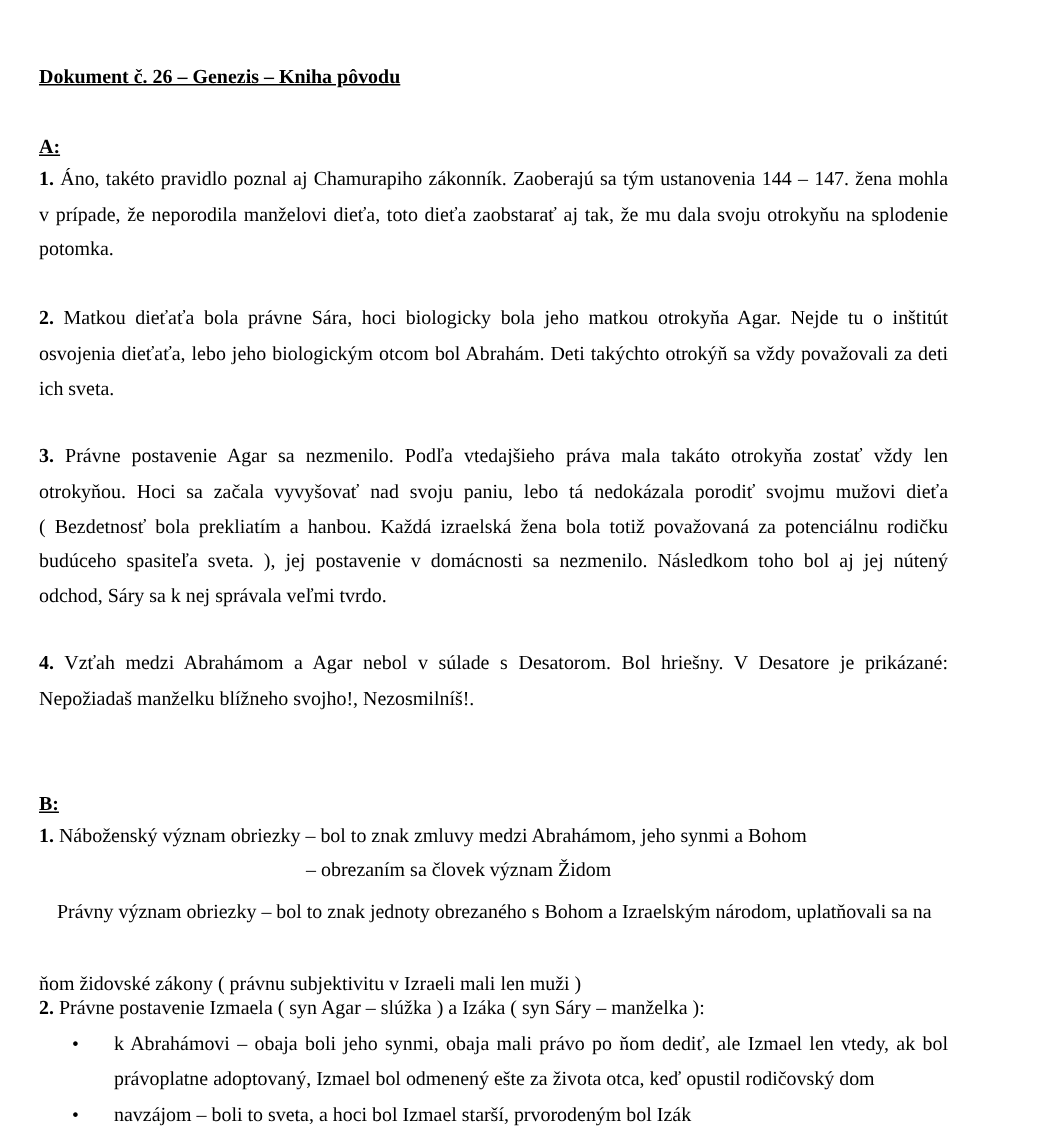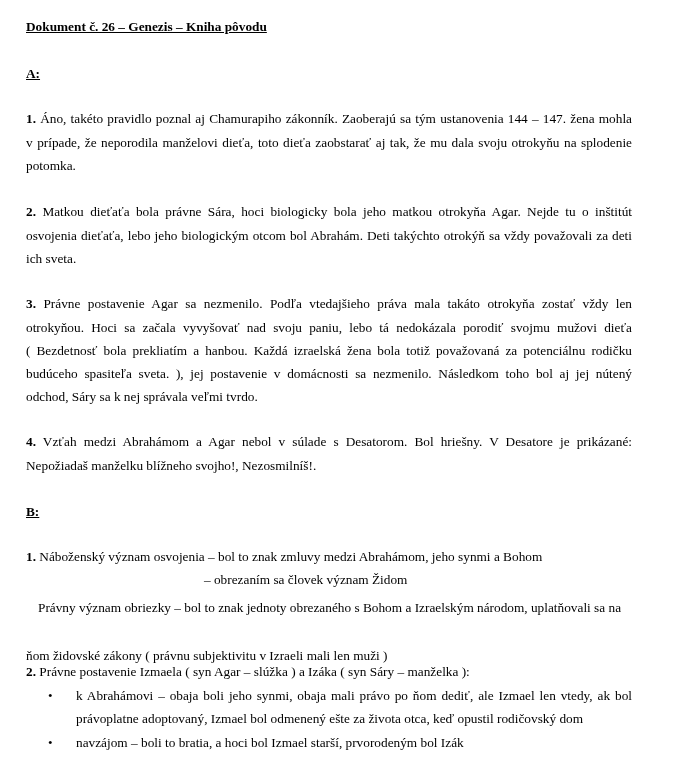--- a/index.html
+++ b/index.html
@@ -5,21 +5,21 @@
     html, body { margin: 0; padding: 0; background: #ffffff; }
     body {
       width: 696px; height: 760px; overflow: hidden; position: relative;
       font-family: "Liberation Serif", "DejaVu Serif", serif;
       font-size: 13.3px; color: #000;
     }
     .page { position: absolute; left: 26px; top: 0; width: 606px; }
     .line { position: absolute; left: 0; white-space: nowrap; line-height: 16px; }
     .just { width: 606px; text-align: justify; text-align-last: justify; white-space: normal; }
     .bold { font-weight: bold; }
-    .u { text-decoration: underline; }
+    .u { text-decoration: underline; margin-top: 24px; }
     .bullet { position: absolute; left: 22px; font-size: 13px; }
     .bl { left: 50px; }
   </style>
 </head>
 <body>
 
 <div class="page">
   <div class="line bold u" style="top:19px">Dokument č.  26 – Genezis – Kniha pôvodu</div>
 
   <div class="line bold u" style="top:66px">A:</div>
@@ -36,26 +36,26 @@
   <div class="line just" style="top:320px">otrokyňou. Hoci sa začala vyvyšovať nad svoju paniu, lebo tá nedokázala porodiť svojmu mužovi dieťa</div>
   <div class="line just" style="top:343px">( Bezdetnosť bola prekliatím a hanbou. Každá izraelská žena bola totiž považovaná za potenciálnu rodičku</div>
   <div class="line just" style="top:366px">budúceho spasiteľa sveta. ),  jej postavenie v domácnosti sa nezmenilo. Následkom toho bol aj jej nútený</div>
   <div class="line" style="top:389px">odchod, Sáry sa k nej správala veľmi tvrdo.</div>
 
   <div class="line just" style="top:434px"><span class="bold">4.</span> <span>Vzťah medzi Abrahámom a Agar nebol v súlade  s Desatorom.  Bol  hriešny.  V Desatore  je  prikázané:</span></div>
   <div class="line" style="top:458px">Nepožiadaš manželku blížneho svojho!, Nezosmilníš!.</div>
 
   <div class="line bold u" style="top:504px">B:</div>
 
-  <div class="line" style="top:549px"><span class="bold">1.</span> <span>Náboženský význam osvojenia – bol to znak zmluvy medzi Abrahámom, jeho synmi a Bohom</span></div>
+  <div class="line" style="top:549px"><span class="bold">1.</span> <span>Náboženský význam obriezky – bol to znak zmluvy medzi Abrahámom, jeho synmi a Bohom</span></div>
   <div class="line" style="top:572px; left:178px">– obrezaním sa človek význam Židom</div>
   <div class="line" style="top:600px; left:12px">Právny význam obriezky – bol to znak jednoty obrezaného s Bohom a Izraelským národom, uplatňovali sa na</div>
   <div class="line" style="top:648px">ňom židovské zákony ( právnu subjektivitu v Izraeli mali len muži )</div>
 
   <div class="line" style="top:664px"><span class="bold">2.</span> <span>Právne postavenie Izmaela ( syn Agar – slúžka ) a Izáka ( syn Sáry – manželka ):</span></div>
 
   <span class="line bullet" style="top:688px">•</span>
   <div class="line bl" style="top:688px; width:556px; text-align:justify; text-align-last:justify; white-space:normal;">k Abrahámovi – obaja boli jeho synmi, obaja mali právo po ňom dediť, ale Izmael len vtedy, ak bol</div>
   <div class="line bl" style="top:711px">právoplatne adoptovaný, Izmael bol odmenený ešte za života otca, keď opustil rodičovský dom</div>
 
   <span class="line bullet" style="top:735px">•</span>
-  <div class="line bl" style="top:735px">navzájom – boli to bratia, a hoci bol Izmael starší, prvorodeným bol Izák</div>
+  <div class="line bl" style="top:735px">navzájom – boli to sveta, a hoci bol Izmael starší, prvorodeným bol Izák</div>
 </div>
 
 </body></html>

